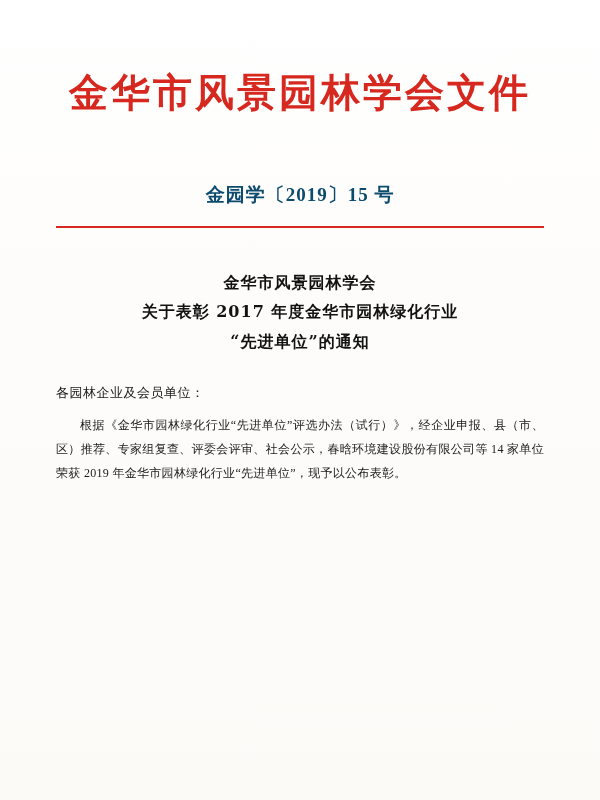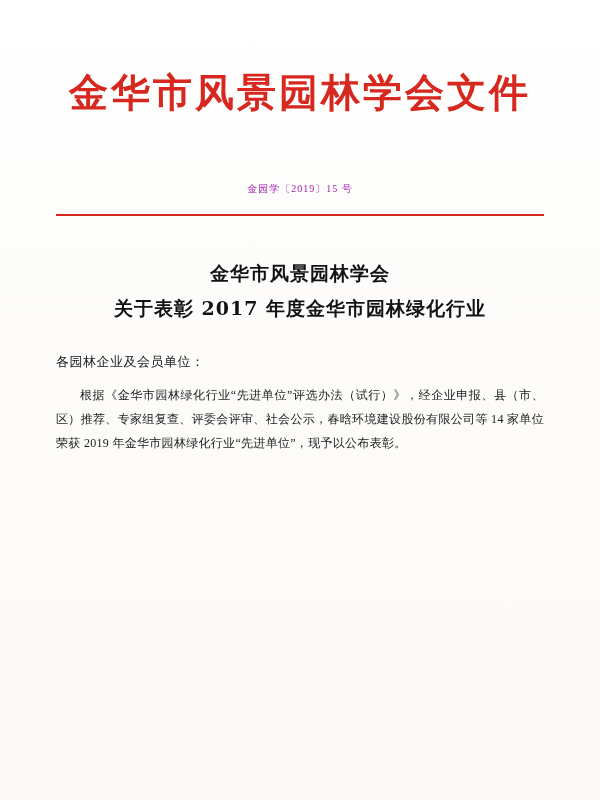--- a/index.html
+++ b/index.html
@@ -44,37 +44,38 @@
     font-family: "DejaVu Serif", "Liberation Serif", serif;
     font-weight: bold;
     font-size: 39px;
     letter-spacing: 3px;
     line-height: 1.2;
     white-space: nowrap;
   }
   .doc-number {
     text-align: center;
     margin-top: 66px;
-    font-size: 10px;
+    font-size: 19px;
     letter-spacing: 1px;
-    color: #a21caf;
+    color: #0c4a6e;
+    font-weight: bold;
   }
   .red-rule {
     margin: 18px 0 0 0;
     height: 2px;
     background: #d6281f;
     border: none;
     width: 100%;
   }
   .title-block {
     text-align: center;
     margin-top: 40px;
     font-family: "DejaVu Serif", "Liberation Serif", serif;
     font-weight: bold;
-    font-size: 19px;
+    font-size: 16px;
     line-height: 1.85;
     letter-spacing: 1px;
     color: #121212;
   }
   .title-line {
     display: block;
     white-space: nowrap;
   }
   .salutation {
     margin-top: 24px;
@@ -105,20 +106,21 @@
       <div class="doc-header-title">金华市风景园林学会文件</div>
     </div>
 
     <div class="doc-number">金园学〔2019〕15 号</div>
 
     <hr class="red-rule">
 
     <div class="title-block">
       <span class="title-line">金华市风景园林学会</span>
       <span class="title-line">关于表彰 2017 年度金华市园林绿化行业</span>
+      <span class="title-line">“先进单位”的通知</span>
     </div>
 
     <div class="salutation">各园林企业及会员单位：</div>
 
     <p class="body-para">根据《金华市园林绿化行业“先进单位”评选办法（试行）》，经企业申报、县（市、区）推荐、专家组复查、评委会评审、社会公示，春晗环境建设股份有限公司等 14 家单位荣获 2019 年金华市园林绿化行业“先进单位”，现予以公布表彰。</p>
 
 
   </div>
 </div>
 

